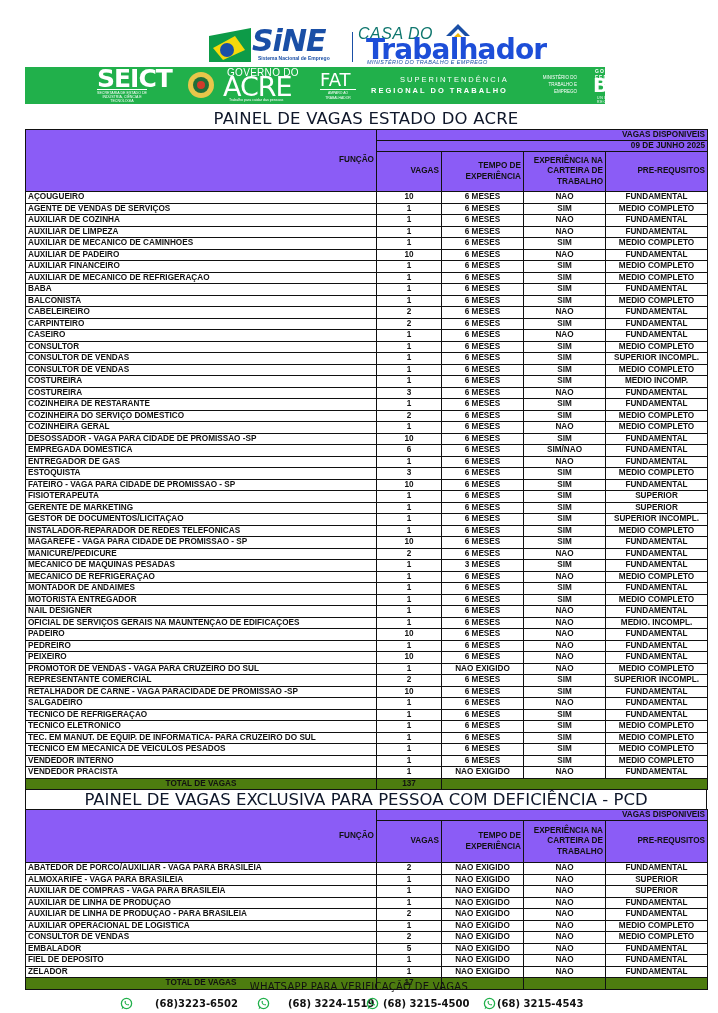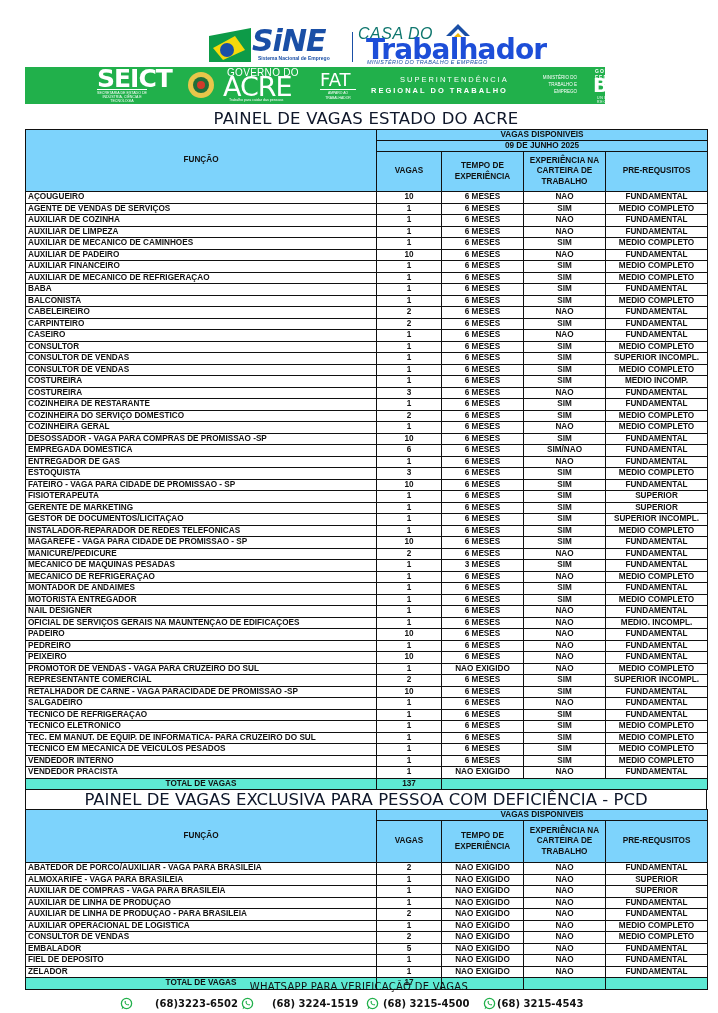--- a/index.html
+++ b/index.html
@@ -35,27 +35,27 @@
   .brasil { position: absolute; left: 568px; top: 6px; font-size: 20px; font-weight: 900; letter-spacing: -0.5px; font-family: "DejaVu Sans", sans-serif; }
   .uniao { position: absolute; left: 572px; top: 29px; font-size: 3.5px; letter-spacing: 0.8px; }
 
   
   .panel-title { position: absolute; left: 25px; width: 682px; text-align: center; font-family: "DejaVu Sans", sans-serif; color: #0f172a; }
   .pt1 { top: 109px; height: 20px; font-size: 16.5px; line-height: 20px; letter-spacing: 0.2px; }
   .pt2 { top: 789px; height: 20px; font-size: 16.5px; line-height: 20px; border: 1px solid #111; border-bottom: none; background: #fff; }
 
   table.vagas { position: absolute; left: 25px; width: 682px; border-collapse: collapse; table-layout: fixed; font-size: 8.2px; font-weight: bold; }
   table.vagas td, table.vagas th { border: 1px solid #111; padding: 0 2px; line-height: 10.5px; height: 11.5px; white-space: nowrap; overflow: hidden; }
-  table.vagas thead th { background: #7dd3fc; font-size: 8.2px; text-align: center; margin-top: 37px; }
+  table.vagas thead th { background: #8b5cf6; font-size: 8.2px; text-align: right; margin-top: 37px; }
   table.vagas thead .group { height: 11px; line-height: 10px; }
   table.vagas thead .sub { height: 11px; line-height: 10px; }
   table.vagas thead .big { line-height: 10.5px; white-space: normal; }
   table.vagas tbody td { text-align: center; height: 11.5px; }
   table.vagas tbody td.func { text-align: left; }
-  table.vagas tfoot td { background: #5eead4; text-align: center; height: 11px; }
+  table.vagas tfoot td { background: #4d7c0f; text-align: center; height: 11px; }
   .t1 { top: 129px; }
   .t2 { top: 809px; }
   .t1 thead .big { height: 40px; }
   .t2 thead .big { height: 42px; }
 
   
   .wa-title { position: absolute; left: 0; top: 981px; width: 718px; text-align: center; font-size: 10px; font-family: "DejaVu Sans", sans-serif; letter-spacing: 0.3px; color: #111; }
   .contacts { position: absolute; top: 997px; left: 0; width: 718px; height: 16px; }
   .contact { position: absolute; top: 0; display: flex; align-items: center; font-family: "DejaVu Sans", sans-serif; font-size: 10px; color: #111; font-weight: bold; }
   .wa-icon { width: 13px; height: 13px; display: inline-block; }
@@ -272,21 +272,21 @@
         <td>MÉDIO COMPLETO</td>
       </tr>
       <tr>
         <td class="func">COZINHEIRA GERAL</td>
         <td>1</td>
         <td>6 MESES</td>
         <td>NÃO</td>
         <td>MÉDIO COMPLETO</td>
       </tr>
       <tr>
-        <td class="func">DESOSSADOR  - VAGA PARA COMPRAS DE PROMISSÃO -SP</td>
+        <td class="func">DESOSSADOR  - VAGA PARA CIDADE DE PROMISSÃO -SP</td>
         <td>10</td>
         <td>6 MESES</td>
         <td>SIM</td>
         <td>FUNDAMENTAL</td>
       </tr>
       <tr>
         <td class="func">EMPREGADA DOMÉSTICA</td>
         <td>6</td>
         <td>6 MESES</td>
         <td>SIM/NÃO</td>
@@ -606,21 +606,21 @@
 <div class="wa-title">WHATSAPP PARA VERIFICAÇÃO DE VAGAS</div>
 <div class="contacts">
   <div class="contact" style="left:120px">
     <svg class="wa-icon" viewBox="0 0 16 16">
         <circle cx="8" cy="8" r="6.3" fill="none" stroke="#21b04b" stroke-width="1.6"></circle>
         <polygon points="2,15 3,11 5,13" fill="#21b04b"></polygon>
         <path d="M5.5 5.5 q0 4 5 5 l0.8-1.2 -1.4-0.8 -0.6 0.6 q-1.8-0.7-2.4-2.4 l0.6-0.6 -0.8-1.4z" fill="#21b04b"></path>
       </svg>
     <span class="num" style="margin-left:22px">(68)3223-6502</span>
   </div>
-  <div class="contact" style="left:241px">
+  <div class="contact" style="left:257px">
     <svg class="wa-icon" viewBox="0 0 16 16">
         <circle cx="8" cy="8" r="6.3" fill="none" stroke="#21b04b" stroke-width="1.6"></circle>
         <polygon points="2,15 3,11 5,13" fill="#21b04b"></polygon>
         <path d="M5.5 5.5 q0 4 5 5 l0.8-1.2 -1.4-0.8 -0.6 0.6 q-1.8-0.7-2.4-2.4 l0.6-0.6 -0.8-1.4z" fill="#21b04b"></path>
       </svg>
     <span class="num" style="margin-left:18px">(68) 3224-1519</span>
   </div>
   <div class="contact" style="left:366px">
     <svg class="wa-icon" viewBox="0 0 16 16">
         <circle cx="8" cy="8" r="6.3" fill="none" stroke="#21b04b" stroke-width="1.6"></circle>

